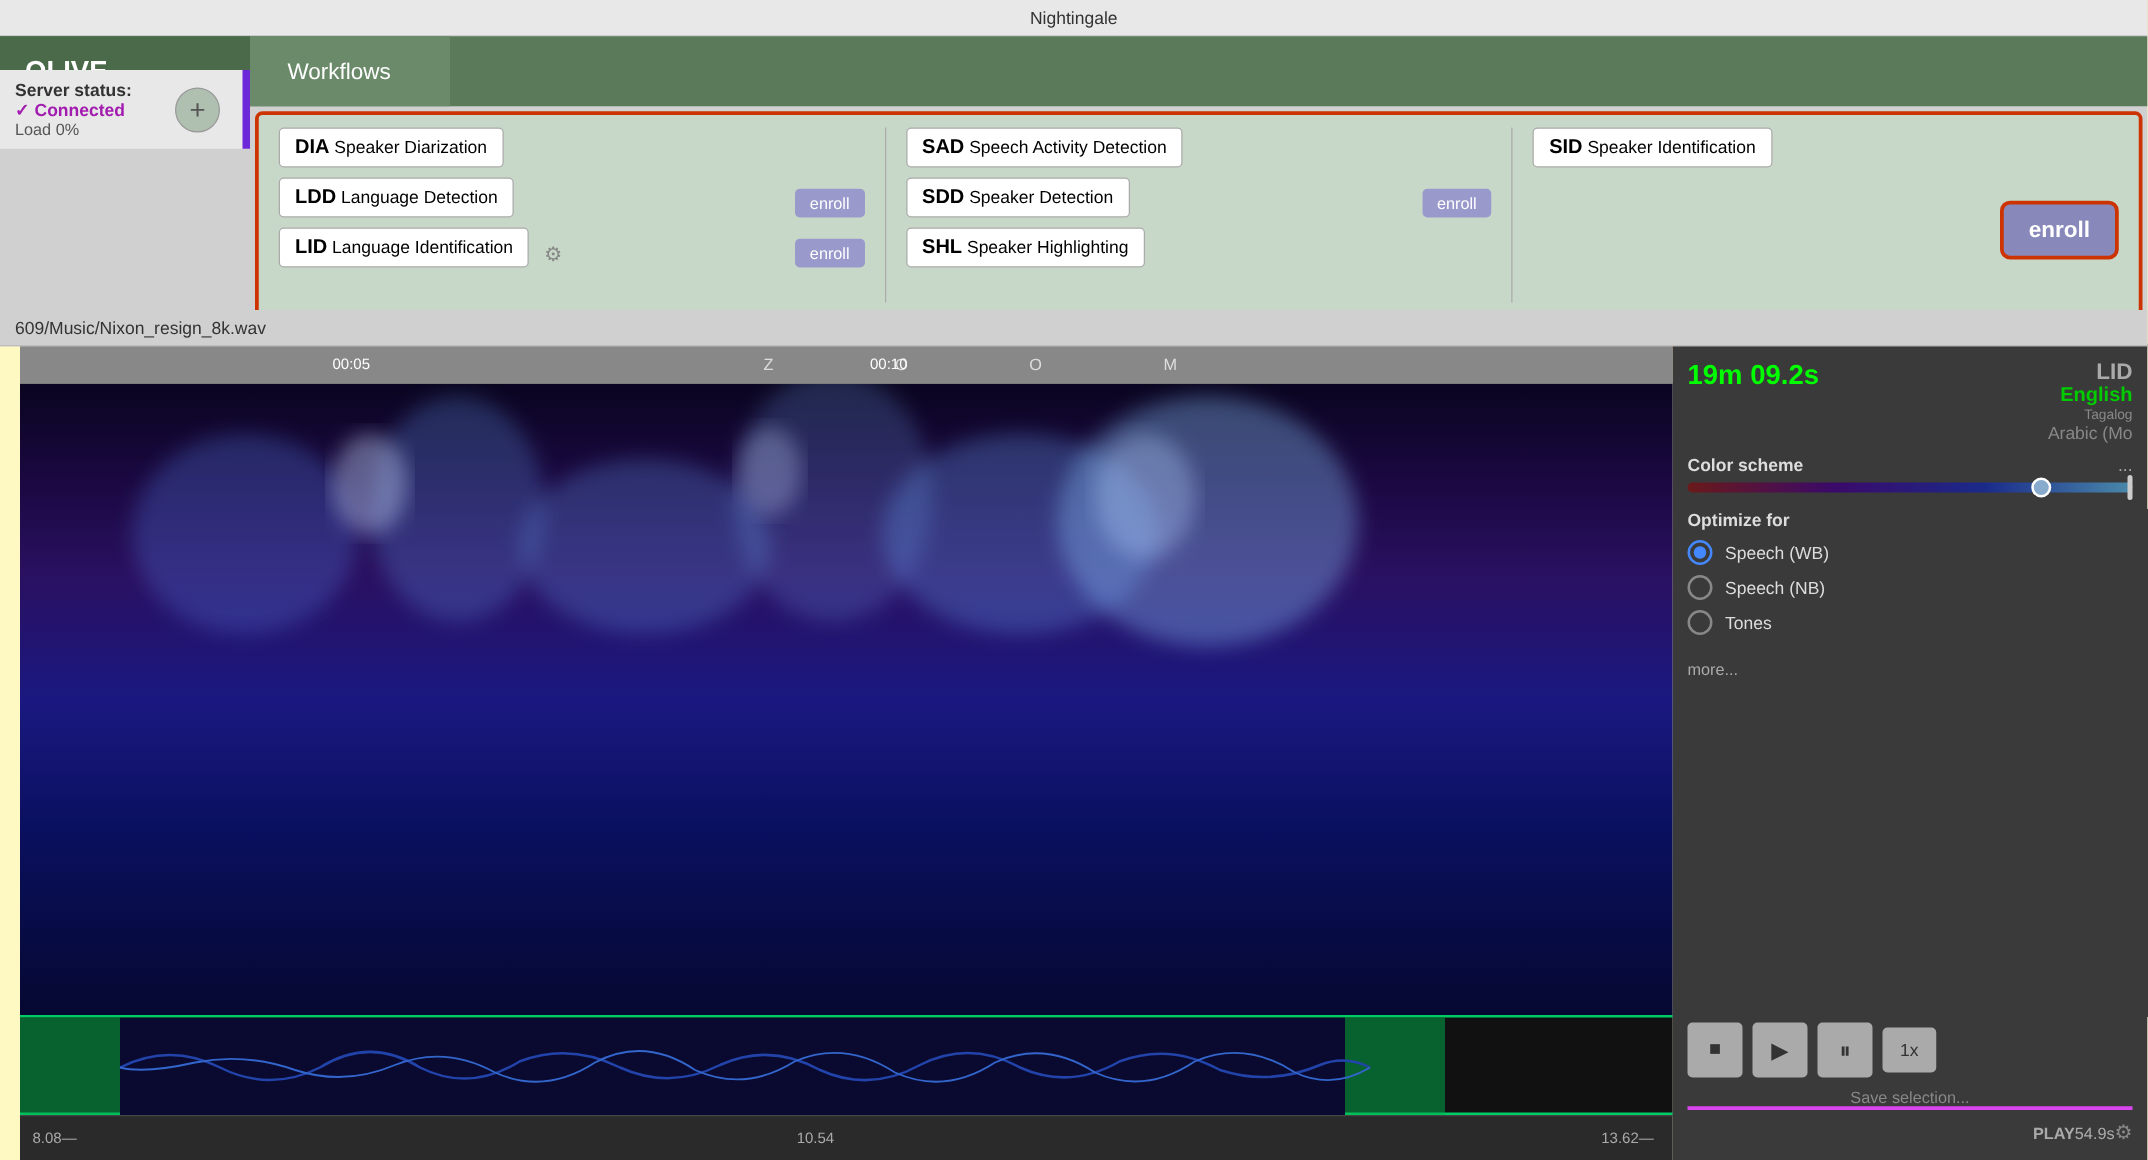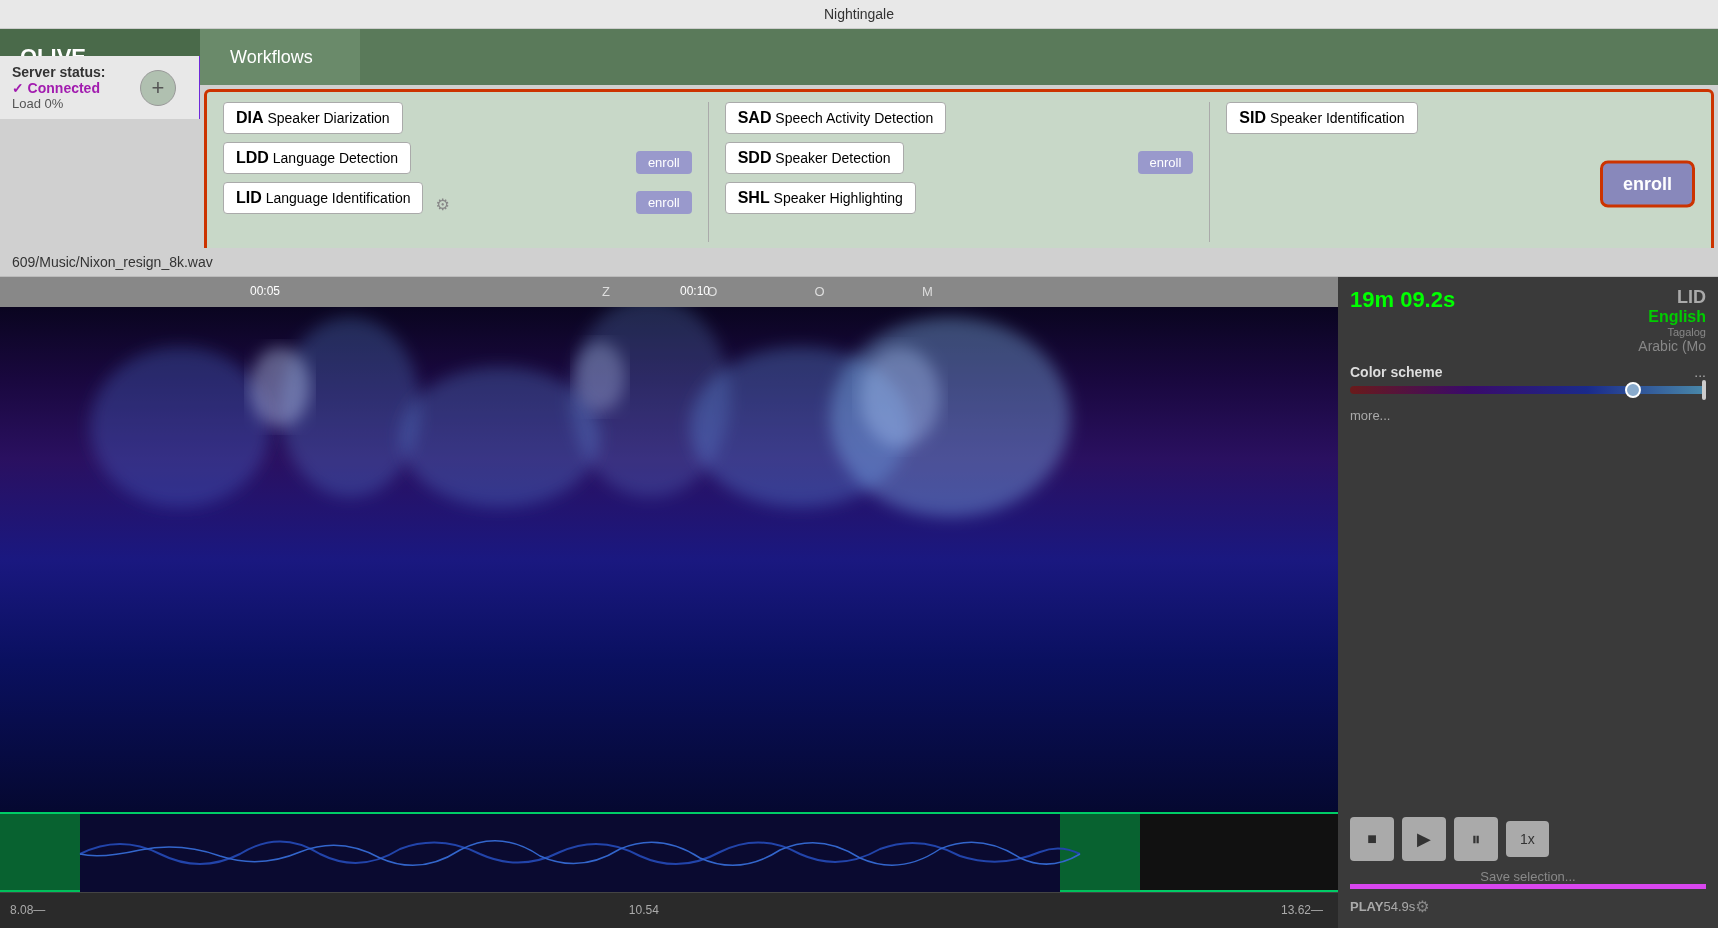--- a/index.html
+++ b/index.html
@@ -73,21 +73,21 @@
     }
 
     
     .server-status {
       position: absolute;
       left: 0;
       top: 56px;
       width: 200px;
       background: #e8e8e8;
       padding: 8px 12px;
-      border-right: 1px solid #6d28d9;
+      border-right: 6px solid #6d28d9;
     }
 
     .server-status-title {
       font-size: 14px;
       font-weight: bold;
       color: #333;
     }
 
     .server-connected {
       color: #a21caf;
@@ -273,21 +273,21 @@
 </div>
 
 <div class="add-btn">+</div>
 
 <div style="position: absolute; top: 248px; left: 0; right: 0; background: #d0d0d0; padding: 6px 12px; font-size: 14px; color: #333; border-bottom: 1px solid #bbb; z-index: 10;">
   <span>609/Music/Nixon_resign_8k.wav</span>
 </div>
 
 <div style="position: absolute; top: 275px; left: 0; right: 0; bottom: 0; display: flex;">
 
-  <div style="flex: 1; display: flex; flex-direction: column; background: #fef9c3;">
+  <div style="flex: 1; display: flex; flex-direction: column; background: #fef9c3; padding-left: 16px;">
 
     <div style="background: #888; height: 32px; display: flex; align-items: center; position: relative; padding: 0 5px;">
       <span style="position: absolute; left: 250px; color: white; font-size: 12px;">00:05</span>
       <span style="position: absolute; left: 45%; color: #ddd; font-size: 13px; letter-spacing: 30px;">Z&nbsp;&nbsp;O&nbsp;&nbsp;O&nbsp;&nbsp;M</span>
       <span style="position: absolute; left: 680px; color: white; font-size: 12px;">00:10</span>
     </div>
 
     <div style="flex: 1; min-height: 240px; position: relative; overflow: hidden; background: linear-gradient(180deg, #0a0520 0%, #1a0840 15%, #2a1060 30%, #1a1880 50%, #0a1060 70%, #050830 100%);">
 
       <svg width="100%" height="100%" style="position: absolute; inset: 0;">
@@ -350,33 +350,53 @@
       <div style="display: flex; justify-content: space-between; align-items: center; margin-bottom: 6px;">
         <span style="color: #ddd; font-size: 14px; font-weight: bold;">Color scheme</span>
         <span style="color: #aaa; font-size: 14px; cursor: pointer;">...</span>
       </div>
       <div style="height: 8px; background: linear-gradient(to right, #6a1a1a, #3a0a6a, #1a2a8a, #4a8aaa); border-radius: 4px; position: relative;">
         <div style="position: absolute; right: 65px; top: -4px; width: 16px; height: 16px; background: #88aacc; border-radius: 50%; border: 2px solid white;"></div>
         <div style="position: absolute; right: 0; top: -6px; width: 4px; height: 20px; background: #ccc; border-radius: 2px;"></div>
       </div>
     </div>
 
+    <div style="margin-bottom: 12px;">
+      <div style="color: #ddd; font-size: 14px; font-weight: bold; margin-bottom: 8px;">Optimize for</div>
+
+      <div style="display: flex; align-items: center; margin-bottom: 8px; cursor: pointer;">
+        <div style="width: 20px; height: 20px; border-radius: 50%; border: 2px solid #4488ff; margin-right: 10px; display: flex; align-items: center; justify-content: center; flex-shrink: 0;">
+          <div style="width: 10px; height: 10px; border-radius: 50%; background: #4488ff;"></div>
+        </div>
+        <span style="color: #ddd; font-size: 14px;">Speech (WB)</span>
+      </div>
+
+      <div style="display: flex; align-items: center; margin-bottom: 8px; cursor: pointer;">
+        <div style="width: 20px; height: 20px; border-radius: 50%; border: 2px solid #888; margin-right: 10px; flex-shrink: 0;"></div>
+        <span style="color: #ddd; font-size: 14px;">Speech (NB)</span>
+      </div>
+
+      <div style="display: flex; align-items: center; margin-bottom: 8px; cursor: pointer;">
+        <div style="width: 20px; height: 20px; border-radius: 50%; border: 2px solid #888; margin-right: 10px; flex-shrink: 0;"></div>
+        <span style="color: #ddd; font-size: 14px;">Tones</span>
+      </div>
+    </div>
 
     <div style="color: #aaa; font-size: 13px; cursor: pointer; margin-bottom: 16px;">more...</div>
 
     <div style="flex: 1;"></div>
 
     <div style="display: flex; align-items: center; gap: 8px; margin-bottom: 8px;">
       <button style="width: 44px; height: 44px; background: #aaa; border: none; border-radius: 4px; font-size: 16px; cursor: pointer; color: #333;">■</button>
       <button style="width: 44px; height: 44px; background: #aaa; border: none; border-radius: 4px; font-size: 18px; cursor: pointer; color: #333;">▶</button>
       <button style="width: 44px; height: 44px; background: #aaa; border: none; border-radius: 4px; font-size: 18px; cursor: pointer; color: #333;">⏸</button>
       <button style="background: #aaa; border: none; border-radius: 4px; padding: 10px 14px; font-size: 14px; cursor: pointer; color: #333;">1x</button>
     </div>
 
     <div style="text-align: center; color: #888; font-size: 13px; margin-bottom: 0;">Save selection...</div>
 
-    <div style="display: flex; align-items: center; justify-content: flex-start; padding-top: 8px; border-top: 5px solid #d946ef;">
+    <div style="display: flex; align-items: center; justify-content: flex-end; padding-top: 8px; border-top: 3px solid #d946ef;">
       <span style="color: #aaa; font-size: 13px; font-weight: bold;">PLAY</span>
       <span style="color: #aaa; font-size: 13px;">54.9s</span>
       <span style="color: #888; font-size: 16px; cursor: pointer;">⚙</span>
     </div>
   </div>
 </div>
 
 </body></html>

